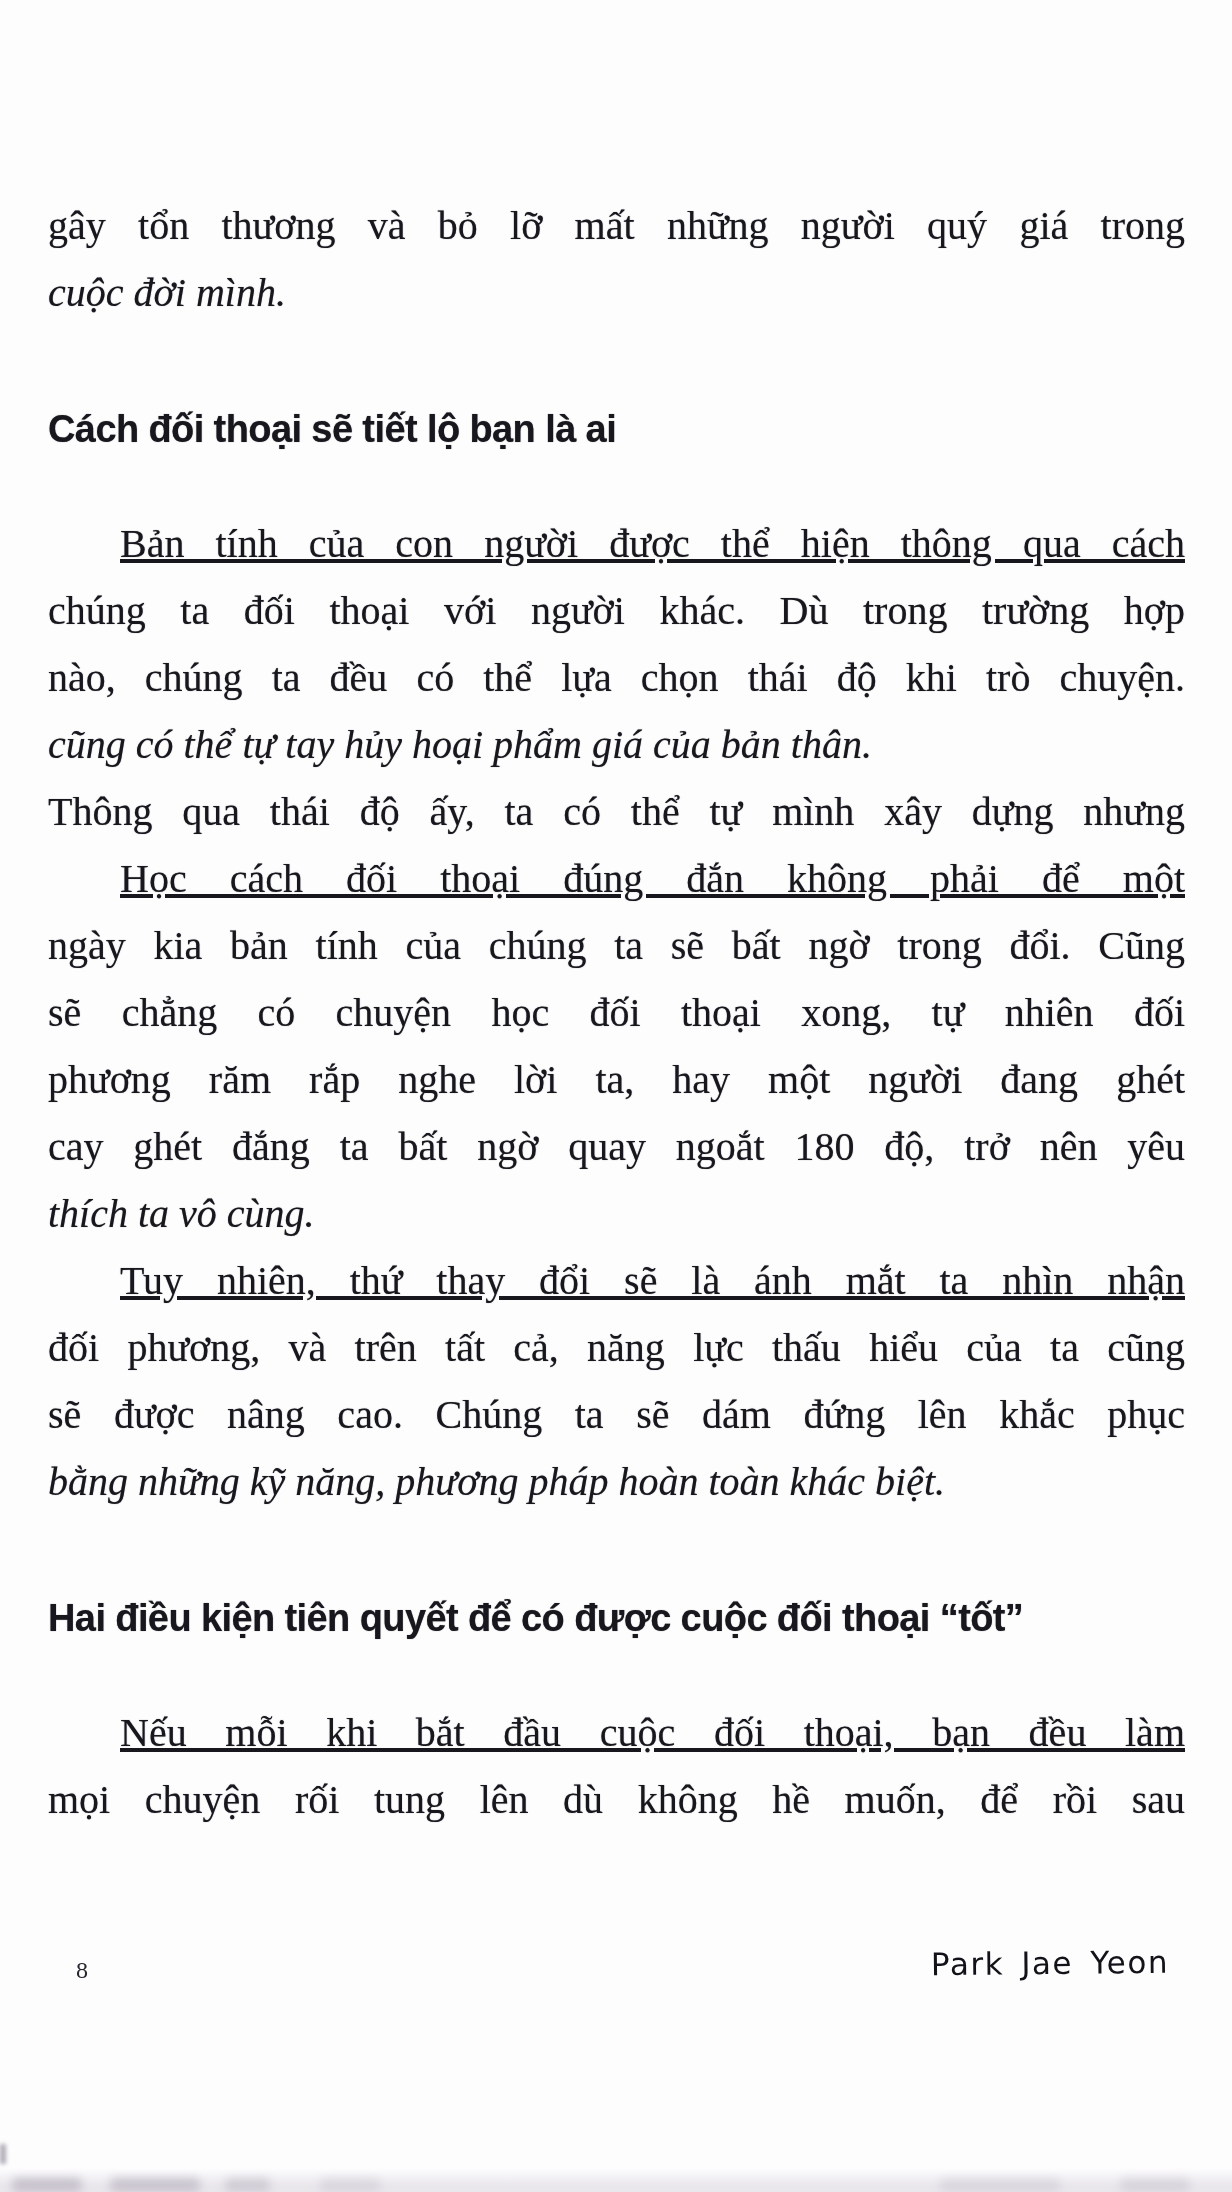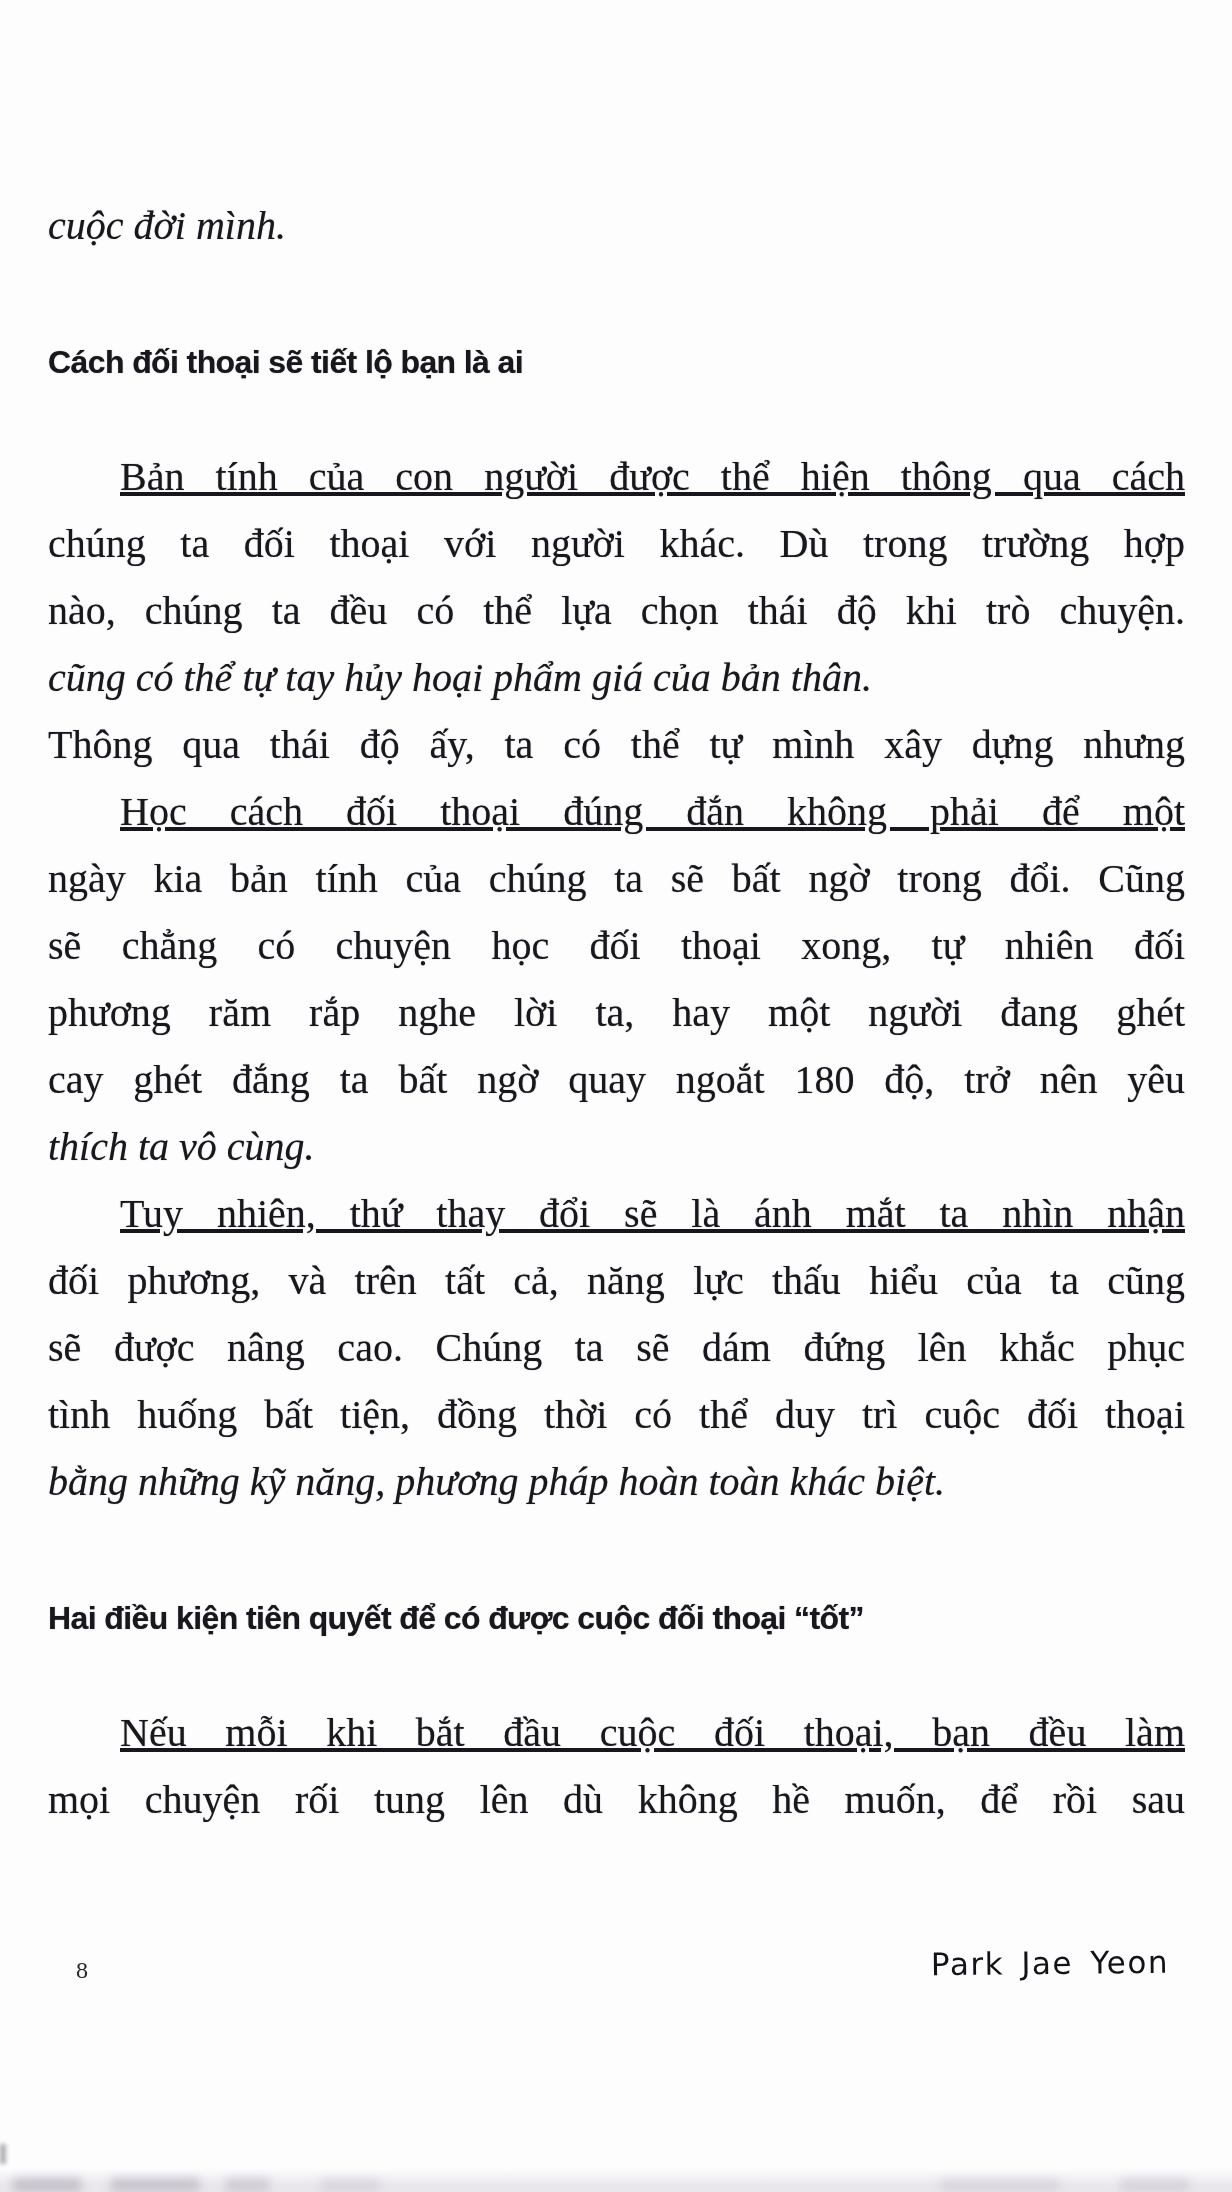--- a/index.html
+++ b/index.html
@@ -26,21 +26,21 @@
   .line {
     text-align: justify;
     text-align-last: justify;
     text-shadow: 0 0 1px rgba(23,23,29,0.55);
   }
   .line.last { text-align-last: left; font-style: italic; }
   .line.first-indent { text-indent: 72px; text-decoration: underline; }
   .heading {
     font-family: "Liberation Sans", sans-serif;
     font-weight: bold;
-    font-size: 32px;
+    font-size: 38px;
     line-height: 62px;
     letter-spacing: -0.6px;
     white-space: nowrap;
     margin-top: 72px;
     text-shadow: 0 0 1px rgba(23,23,29,0.6);
   }
   .heading + .para { margin-top: 50px; }
   .footer {
     position: absolute;
     top: 1945px;
@@ -99,20 +99,21 @@
     filter: blur(2px);
     opacity: 0.8;
   }
 </style>
 </head>
 <body>
 
 <div class="page">
   <div>
       <div class="para">
+        <div class="line">gây tổn thương và bỏ lỡ mất những người quý giá trong</div>
         <div class="line last">cuộc đời mình.</div>
       </div>
       <div class="heading">Cách đối thoại sẽ tiết lộ bạn là ai</div>
       <div class="para">
         <div class="line first-indent">Bản tính của con người được thể hiện thông qua cách</div>
         <div class="line">chúng ta đối thoại với người khác. Dù trong trường hợp</div>
         <div class="line">nào, chúng ta đều có thể lựa chọn thái độ khi trò chuyện.</div>
         <div class="line last">cũng có thể tự tay hủy hoại phẩm giá của bản thân.</div>
         <div class="line">Thông qua thái độ ấy, ta có thể tự mình xây dựng nhưng</div>
       </div>
@@ -121,21 +122,20 @@
         <div class="line">ngày kia bản tính của chúng ta sẽ bất ngờ trong đổi. Cũng</div>
         <div class="line">sẽ chẳng có chuyện học đối thoại xong, tự nhiên đối</div>
         <div class="line">phương răm rắp nghe lời ta, hay một người đang ghét</div>
         <div class="line">cay ghét đắng ta bất ngờ quay ngoắt 180 độ, trở nên yêu</div>
         <div class="line last">thích ta vô cùng.</div>
       </div>
       <div class="para">
         <div class="line first-indent">Tuy nhiên, thứ thay đổi sẽ là ánh mắt ta nhìn nhận</div>
         <div class="line">đối phương, và trên tất cả, năng lực thấu hiểu của ta cũng</div>
         <div class="line">sẽ được nâng cao. Chúng ta sẽ dám đứng lên khắc phục</div>
-        <div class="line">tình huống bất tiện, đồng thời có thể duy trì cuộc đối thoại</div>
         <div class="line last">bằng những kỹ năng, phương pháp hoàn toàn khác biệt.</div>
       </div>
       <div class="heading">Hai điều kiện tiên quyết để có được cuộc đối thoại “tốt”</div>
       <div class="para">
         <div class="line first-indent">Nếu mỗi khi bắt đầu cuộc đối thoại, bạn đều làm</div>
         <div class="line">mọi chuyện rối tung lên dù không hề muốn, để rồi sau</div>
       </div>
     </div>
 
   <div class="footer">

